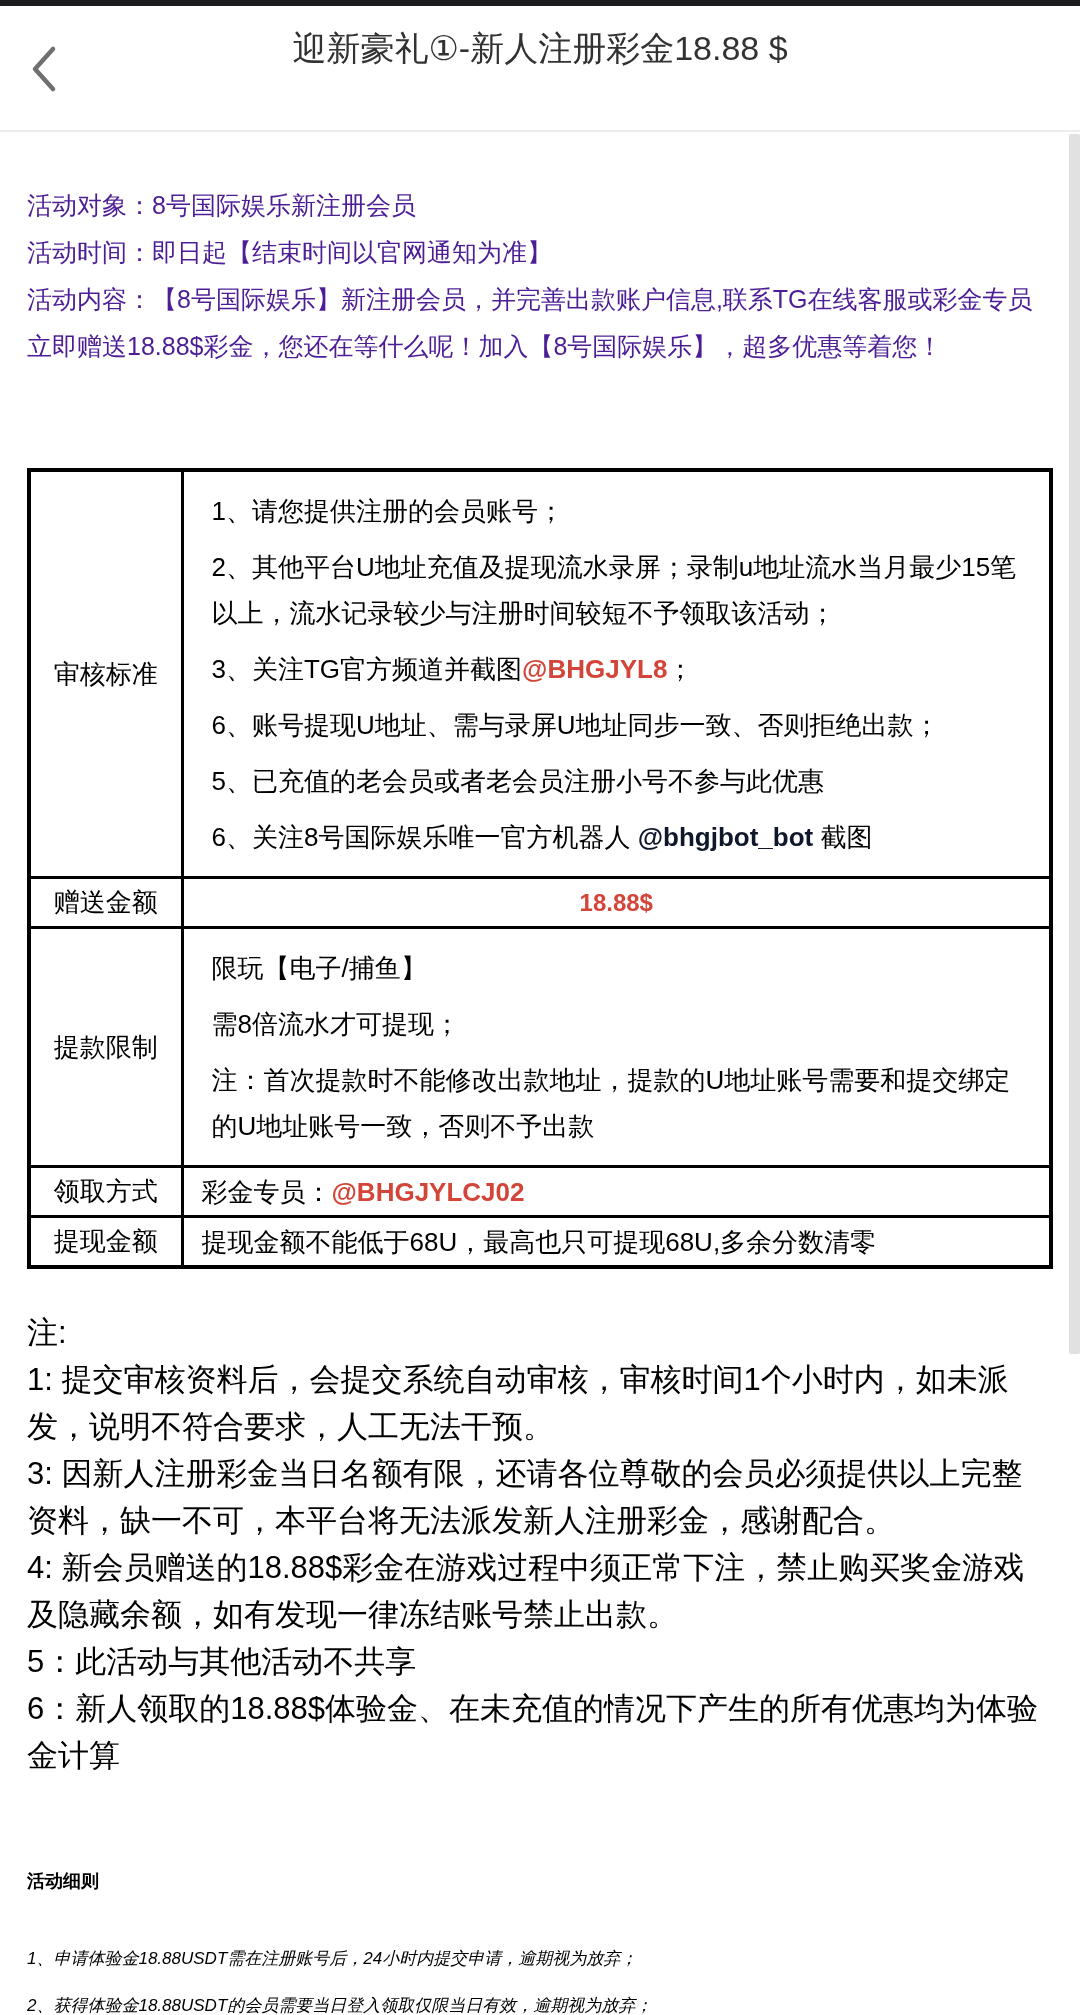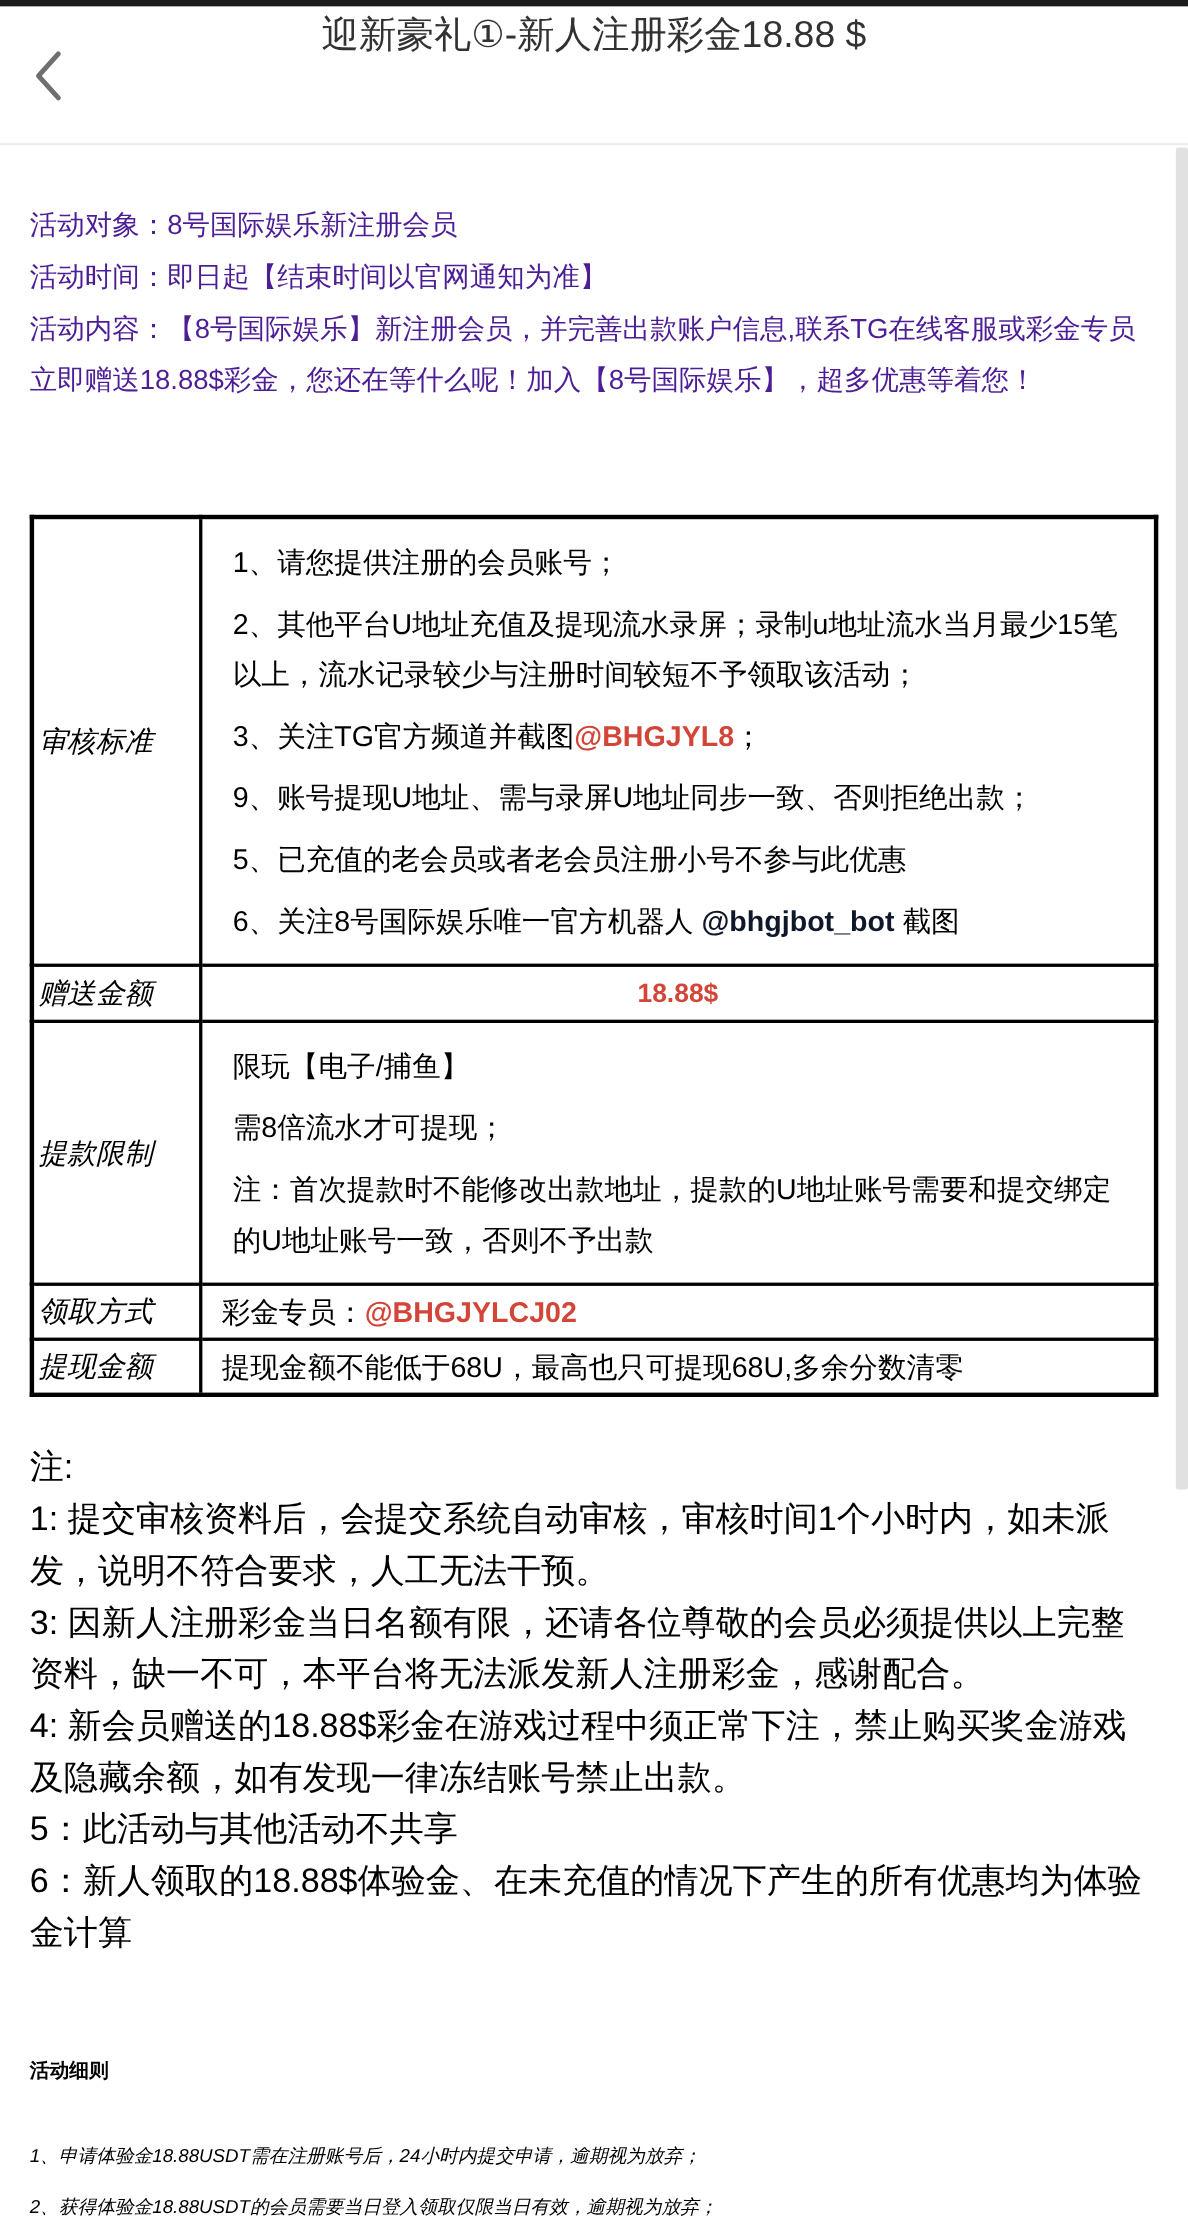--- a/index.html
+++ b/index.html
@@ -20,21 +20,21 @@
     border-bottom: 2px solid #ececec;
   }
   .back-btn {
     position: absolute; left: 20px; top: 34px;
     width: 50px; height: 60px;
     background: transparent; border: none; padding: 0;
     cursor: pointer;
   }
   .page-title {
     width: 560px; margin: 0 auto;
-    padding-top: 4px;
+    padding-top: 20px;
     text-align: center;
     font-size: 34px; line-height: 45px;
     color: #323232;
     font-weight: 400;
   }
   .scroll-thumb {
     position: absolute; top: 134px; right: 0;
     width: 11px; height: 1220px;
     background: #e1e1e1;
     border-radius: 2px;
@@ -45,22 +45,22 @@
   .info-table {
     width: 100%;
     margin-top: 98px;
     border-collapse: collapse;
     border: 4px solid #000;
     font-size: 26px;
   }
   .info-table td { border: 3px solid #000; vertical-align: middle; }
   .info-table td.row-label {
     width: 153px;
+    text-align: center;
     padding: 6px 4px;
-    font-style: italic;
   }
   .info-table td.row-value { padding: 6px 18px; line-height: 46px; }
   .info-table td.row-value.single { line-height: 36px; padding: 5px 18px; }
   .cell-line { margin: 10px; }
   .bonus-cell { text-align: center; }
   .red-link { font-weight: 700; }
   .bonus-amount { font-weight: 700; font-size: 24px; }
   .notes { margin-top: 40px; font-size: 31px; line-height: 47px; }
   .notes .note-line { margin: 0; }
   .rules-heading { margin: 90px 0 0 0; font-size: 18px; font-weight: 700; }
@@ -94,21 +94,21 @@
   </section>
 
   <table class="info-table">
     <tbody>
       <tr>
         <td class="row-label">审核标准</td>
         <td class="row-value">
           <p class="cell-line"><span>1、请您提供注册的会员账号；</span><span class="red-link" style="color:#d34538"></span><span></span></p>
           <p class="cell-line"><span>2、其他平台U地址充值及提现流水录屏；录制u地址流水当月最少15笔以上，流水记录较少与注册时间较短不予领取该活动；</span><span class="red-link" style="color:#d34538"></span><span></span></p>
           <p class="cell-line"><span>3、关注TG官方频道并截图</span><span class="red-link" style="color:#d34538">@BHGJYL8</span><span>；</span></p>
-          <p class="cell-line"><span>9、账号提现U地址、需与录屏U地址同步一致、否则拒绝出款；</span><span class="red-link" style="color:#d34538"></span><span></span></p>
+          <p class="cell-line"><span>6、账号提现U地址、需与录屏U地址同步一致、否则拒绝出款；</span><span class="red-link" style="color:#d34538"></span><span></span></p>
           <p class="cell-line"><span>5、已充值的老会员或者老会员注册小号不参与此优惠</span><span class="red-link" style="color:#d34538"></span><span></span></p>
           <p class="cell-line"><span>6、关注8号国际娱乐唯一官方机器人 </span><span class="red-link" style="color:#0f172a">@bhgjbot_bot</span><span> 截图</span></p>
         </td>
       </tr>
       <tr>
         <td class="row-label">赠送金额</td>
         <td class="row-value single bonus-cell">
           <span class="bonus-amount" style="color:#d34538">18.88$</span>
         </td>
       </tr>

